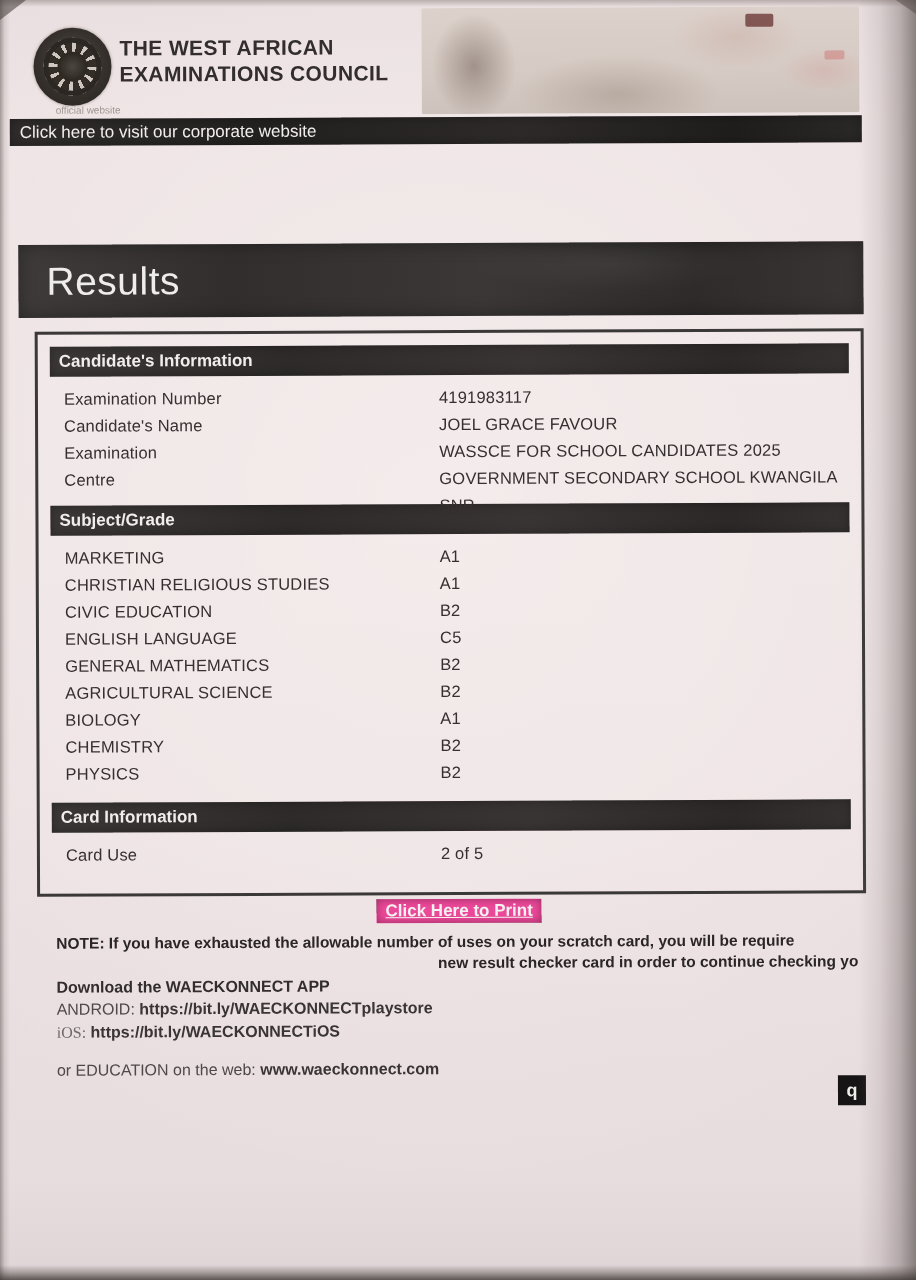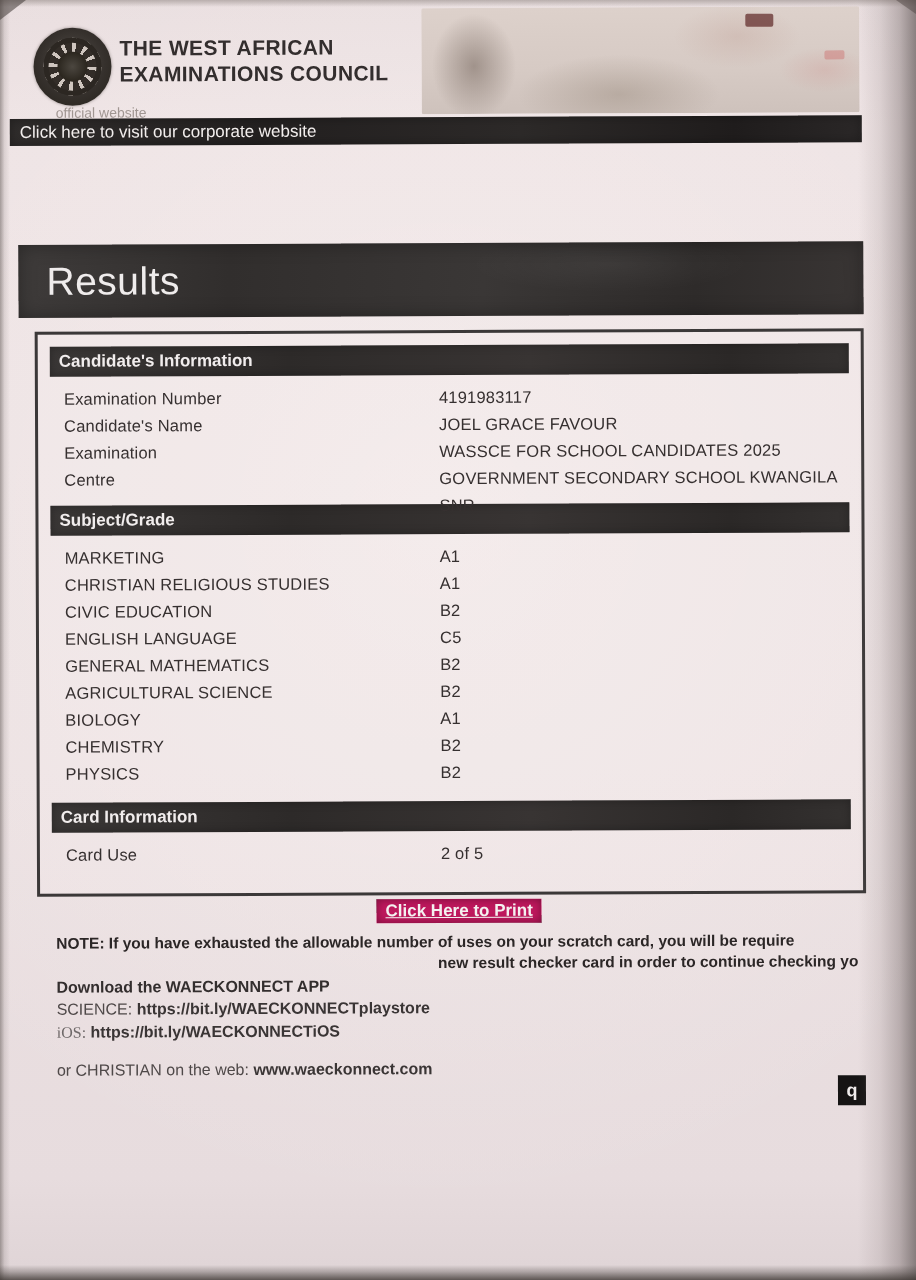--- a/index.html
+++ b/index.html
@@ -34,21 +34,21 @@
   .logo{position:absolute;left:36px;top:26px;width:78px;height:78px;border-radius:50%;
     background:radial-gradient(circle at 50% 45%, #55504b 0%, #36312d 55%, #242019 100%);
     box-shadow:0 0 3px rgba(60,50,45,0.5);}
   .logo-spokes{position:absolute;left:10px;top:10px;width:58px;height:58px;border-radius:50%;
     background:repeating-conic-gradient(#cfc6bf 0deg 10deg, #332d28 10deg 30deg);
     box-shadow:inset 0 0 0 5px #2c2722;}
   .logo-core{position:absolute;left:24px;top:24px;width:30px;height:30px;border-radius:50%;
     background:radial-gradient(circle,#4c4740 0%,#262119 80%);}
   .org-name{position:absolute;left:122px;top:34px;font-size:21px;line-height:26px;font-weight:800;
     color:#332e2e;letter-spacing:0.4px;}
-  .logo-caption{position:absolute;left:58px;top:103px;font-size:14px;color:#a09692;}
+  .logo-caption{position:absolute;left:58px;top:103px;font-size:10px;color:#a09692;}
 
   .banner{position:absolute;left:424px;top:8px;width:438px;height:106px;border-radius:2px;
     background:
       radial-gradient(60px 75px at 12% 55%, rgba(116,101,92,0.55), rgba(116,101,92,0) 70%),
       radial-gradient(140px 55px at 45% 82%, rgba(146,131,117,0.40), rgba(146,131,117,0) 72%),
       radial-gradient(90px 45px at 72% 28%, rgba(193,162,152,0.35), rgba(193,162,152,0) 70%),
       radial-gradient(60px 30px at 92% 60%, rgba(205,150,145,0.30), rgba(205,150,145,0) 75%),
       linear-gradient(180deg,#ddd1cb 0%,#d6cac4 60%,#cec2bc 100%);}
   .banner-mark-dark{position:absolute;left:74%;top:7px;width:28px;height:13px;background:rgba(96,42,40,0.72);border-radius:2px;}
   .banner-mark-pink{position:absolute;left:92%;top:44px;width:20px;height:9px;background:rgba(205,120,118,0.5);border-radius:2px;}
@@ -73,21 +73,21 @@
     box-shadow:inset 0 0 10px rgba(0,0,0,0.3);}
   .rows{margin-top:9px;margin-bottom:7px;}
   .row{display:grid;grid-template-columns:375px 1fr;padding-left:14px;height:27px;line-height:27px;
     font-size:16.5px;color:#363030;letter-spacing:0.2px;}
   .row .value{color:#363030;}
   .gap-md{margin-top:12px;}
   .gap-lg{margin-top:15px;}
 
   
   .print-btn{position:absolute;left:50%;top:899px;transform:translateX(-50%);
-    background:#be185d;color:#f4f1f0;font-size:17px;font-weight:700;text-decoration:underline;
+    background:#ec4899;color:#f4f1f0;font-size:17px;font-weight:700;text-decoration:underline;
     padding:2px 9px;border:none;cursor:pointer;box-shadow:inset 0 0 8px rgba(0,0,0,0.4);}
   .note{position:absolute;left:55px;top:931px;width:802px;font-size:15.5px;font-weight:700;
     color:#2b2626;line-height:21px;}
   .note .l1{white-space:nowrap;overflow:hidden;}
   .note .l2{text-align:right;white-space:nowrap;}
   .dl-heading{position:absolute;left:55px;top:977px;font-size:16px;font-weight:700;color:#332e2e;}
   .link-line{position:absolute;left:55px;font-size:16px;color:#4a4444;white-space:nowrap;}
   .link-line .lbl{font-weight:400;color:#4f4949;}
   .link-line .url{font-weight:700;color:#3a3535;cursor:pointer;}
   .android-line{top:999px;}
@@ -198,33 +198,33 @@
   <button class="print-btn">Click Here to Print</button>
 
   <div class="note">
     <div class="l1">NOTE: If you have exhausted the allowable number of uses on your scratch card, you will be require</div>
     <div class="l2">new result checker card in order to continue checking yo</div>
   </div>
 
   <div class="dl-heading">Download the WAECKONNECT APP</div>
 
   <div class="link-line android-line">
-    <span class="lbl">SCIENCE:</span>
+    <span class="lbl">ANDROID:</span>
     <span> </span>
     <span class="url">https://bit.ly/WAECKONNECTplaystore</span>
   </div>
 
   <div class="link-line ios-line">
     <span class="lbl">iOS:</span>
     <span> </span>
     <span class="url">https://bit.ly/WAECKONNECTiOS</span>
   </div>
 
   <div class="link-line register-line">
-    <span class="lbl">or CHRISTIAN on the web:</span>
+    <span class="lbl">or EDUCATION on the web:</span>
     <span> </span>
     <span class="url">www.waeckonnect.com</span>
   </div>
 
   <div class="corner-widget">q</div>
 
 </div>
 
 <div class="edge edge-right"></div>
 <div class="edge edge-left"></div>

